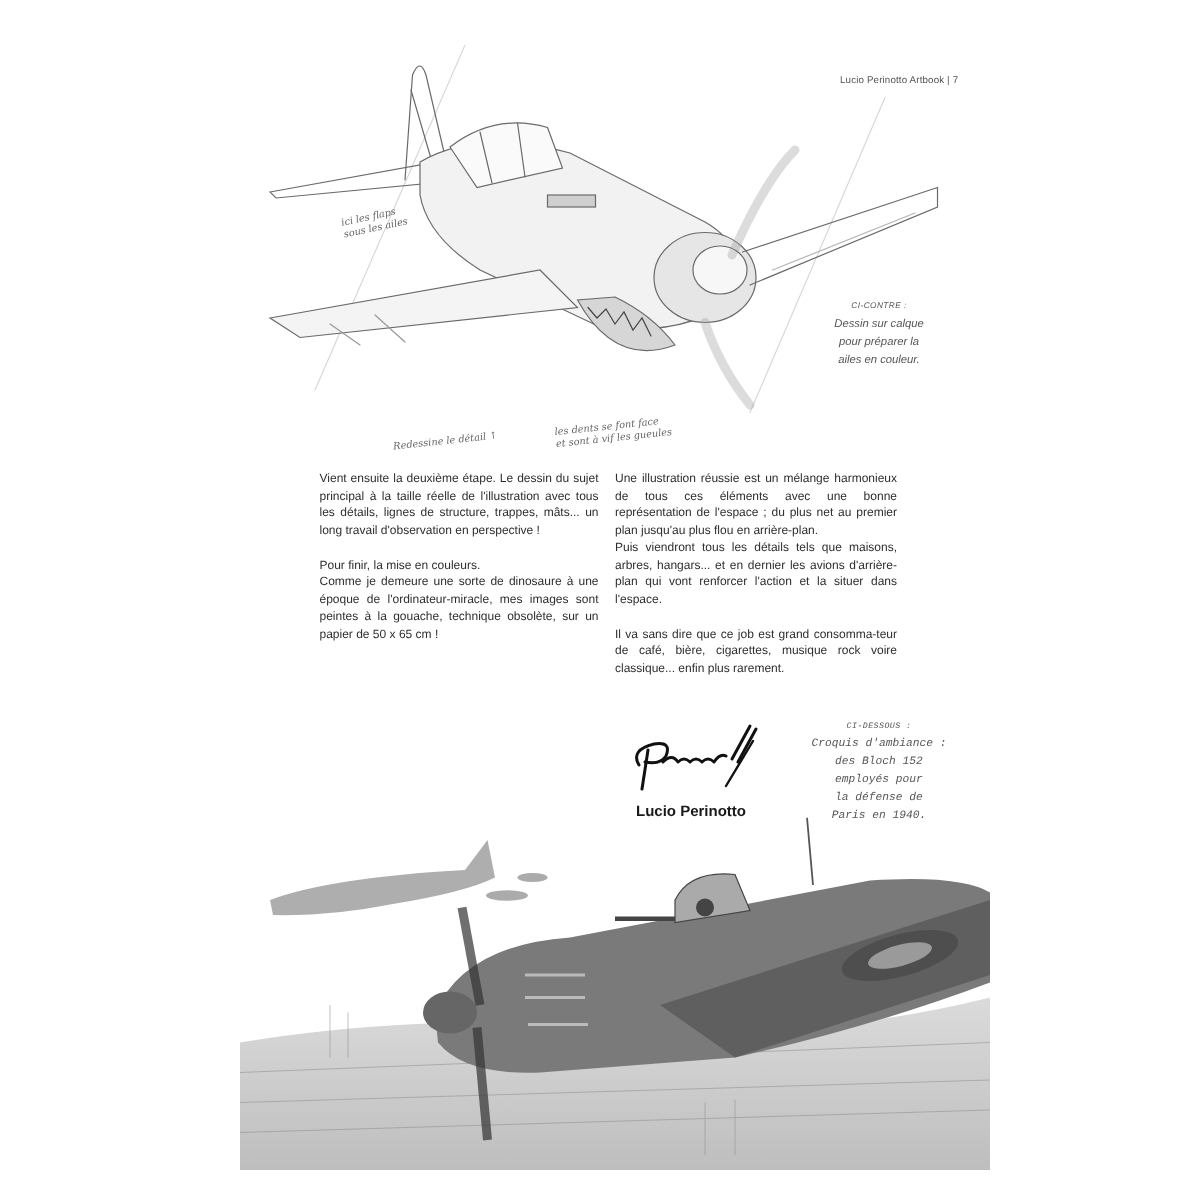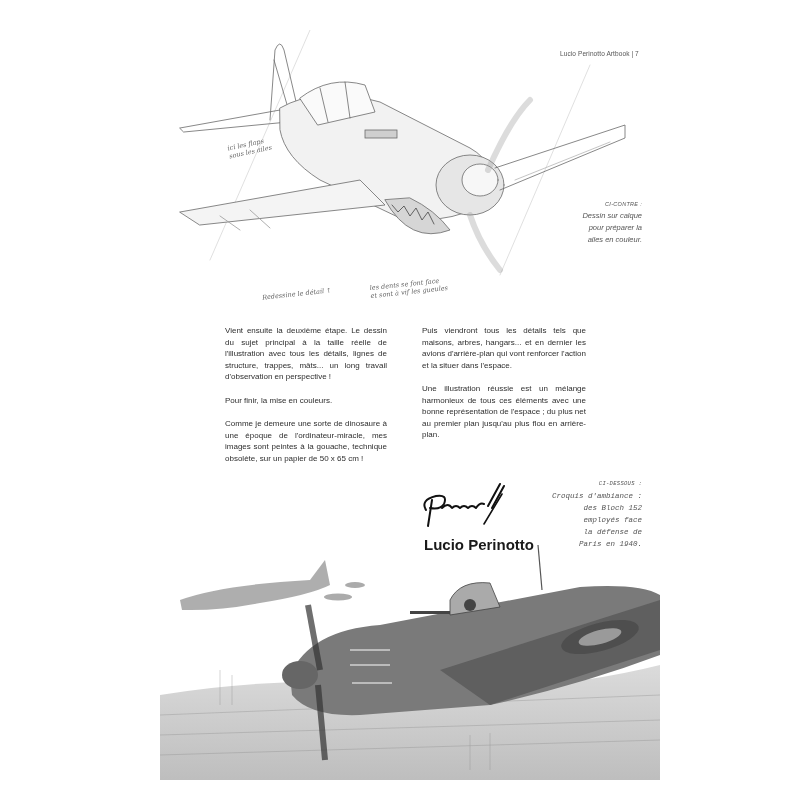--- a/index.html
+++ b/index.html
@@ -6,35 +6,35 @@
   body { width: 800px; height: 800px; position: relative; overflow: hidden;
          font-family: "Liberation Sans", "DejaVu Sans", sans-serif; color: #2b2b2b; }
   .page { position: absolute; left: 0; top: 0; width: 800px; height: 800px; background: #fff; }
 
   .running-head { position: absolute; left: 560px; top: 50px; font-size: 6.5px; color: #555;
                   letter-spacing: 0.1px; white-space: nowrap; }
 
   .sketch { position: absolute; }
   .sketch svg { display: block; }
 
-  .caption { position: absolute; text-align: right; font-style: italic; font-size: 7.5px;
+  .caption { position: absolute; text-align: center; font-style: italic; font-size: 7.5px;
              line-height: 12px; color: #555; }
   .caption .kicker { font-size: 5.5px; letter-spacing: 0.3px; text-transform: uppercase; }
 
   .handnote { position: absolute; font-family: "DejaVu Serif", serif; font-style: italic;
               font-size: 6.5px; color: #666; white-space: nowrap; }
 
   .col { position: absolute; font-size: 8px; line-height: 11.5px; color: #2e2e2e; }
-  .col p { margin: 12px; }
+  .col p { margin: 0; }
   .col p.gap { margin-top: 11.5px; }
   .col.left { left: 213px; top: 313px; width: 186px; text-align: justify; }
   .col.right { left: 410px; top: 313px; width: 188px; text-align: justify; }
 
   .signature { position: absolute; left: 418px; top: 480px; width: 90px; height: 50px; }
-  .author-name { position: absolute; left: 424px; top: 536px; font-size: 15px; font-weight: bold;
+  .author-name { position: absolute; left: 424px; top: 536px; font-size: 10px; font-weight: bold;
                  color: #1a1a1a; white-space: nowrap; }
 </style>
 </head>
 <body>
 
 <div class="page">
 
   <div class="running-head">Lucio Perinotto Artbook | 7</div>
 
   <div class="sketch" style="left:170px; top:30px; width:460px; height:250px;">
@@ -91,43 +91,44 @@
     <div>ailes en couleur.</div>
   </div>
 
   <div class="col left">
     <p>Vient ensuite la deuxième étape. Le dessin du sujet principal à la taille réelle de l'illustration avec tous les détails, lignes de structure, trappes, mâts... un long travail d'observation en perspective !</p>
     <p class="gap">Pour finir, la mise en couleurs.</p>
     <p>Comme je demeure une sorte de dinosaure à une époque de l'ordinateur-miracle, mes images sont peintes à la gouache, technique obsolète, sur un papier de 50 x 65 cm !</p>
   </div>
 
   <div class="col right">
+    <p>Une illustration réussie est un mélange harmonieux de tous ces éléments avec une bonne représentation de l'espace ; du plus net au premier plan jusqu'au plus flou en arrière-plan.</p>
     <p>Puis viendront tous les détails tels que maisons, arbres, hangars... et en dernier les avions d'arrière-plan qui vont renforcer l'action et la situer dans l'espace.</p>
-    <p>Une illustration réussie est un mélange harmonieux de tous ces éléments avec une bonne représentation de l'espace ; du plus net au premier plan jusqu'au plus flou en arrière-plan.</p>
+    <p class="gap">Il va sans dire que ce job est grand consomma-teur de café, bière, cigarettes, musique rock voire classique... enfin plus rarement.</p>
   </div>
 
   <div class="signature">
     <svg width="90" height="50" viewBox="0 0 90 50">
       <g fill="none" stroke="#111" stroke-width="2" stroke-linecap="round" stroke-linejoin="round">
         <path d="M8 30 Q2 20 18 16 Q30 14 26 24 Q22 30 12 28"></path>
         <path d="M14 20 L10 46"></path>
         <path d="M24 28 Q30 22 34 28 Q38 24 42 28 Q46 24 50 28 Q54 24 58 28 Q62 22 66 24"></path>
         <path d="M70 26 L82 4"></path>
         <path d="M74 28 L86 6"></path>
         <path d="M66 44 L84 14" stroke-width="1.6"></path>
       </g>
     </svg>
   </div>
   <div class="author-name">Lucio Perinotto</div>
 
   <div class="caption" style="left:530px; top:478px; width:112px;font-family:Liberation Mono, monospace;">
     <div class="kicker">ci-dessous :</div>
     <div>Croquis d'ambiance :</div>
     <div>des Bloch 152</div>
-    <div>employés face</div>
+    <div>employés pour</div>
     <div>la défense de</div>
     <div>Paris en 1940.</div>
   </div>
 
   <div class="sketch" style="left:160px; top:545px; width:500px; height:235px;">
     <svg width="500" height="235" viewBox="0 0 500 235">
       <defs>
         <linearGradient id="groundGrad" x1="0" y1="0" x2="0" y2="1">
           <stop offset="0" stop-color="#cfcfcf"></stop>
           <stop offset="1" stop-color="#a8a8a8"></stop>

